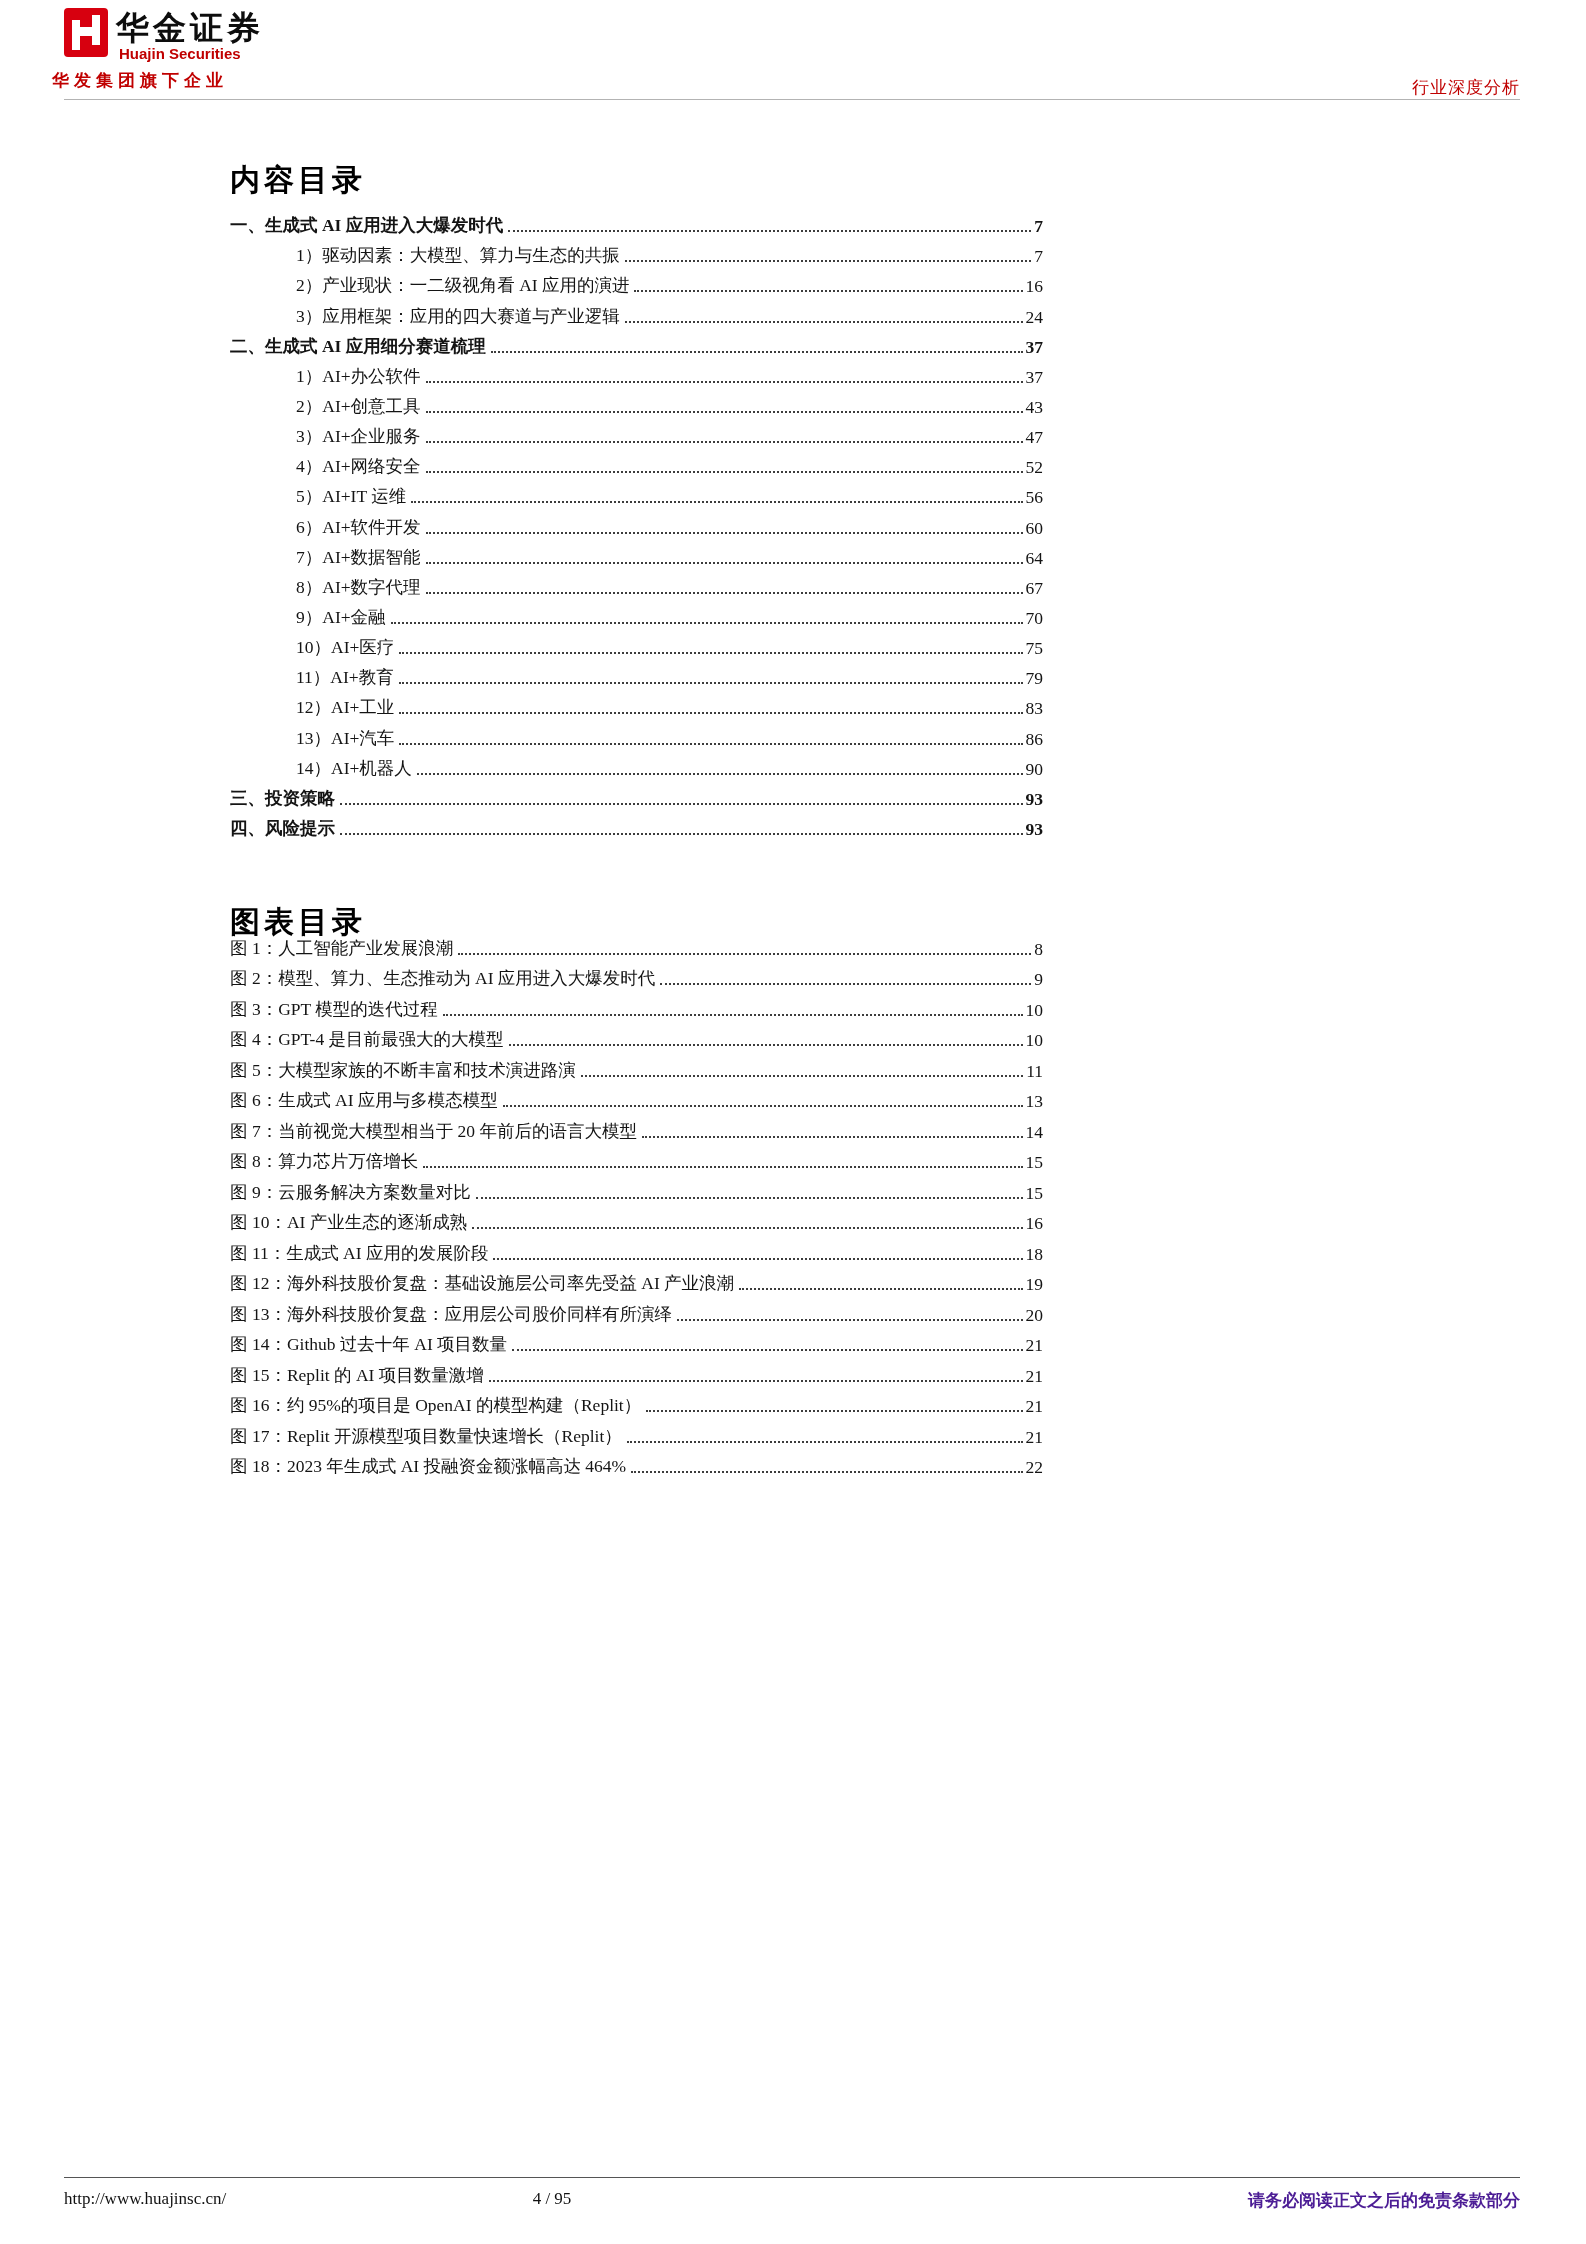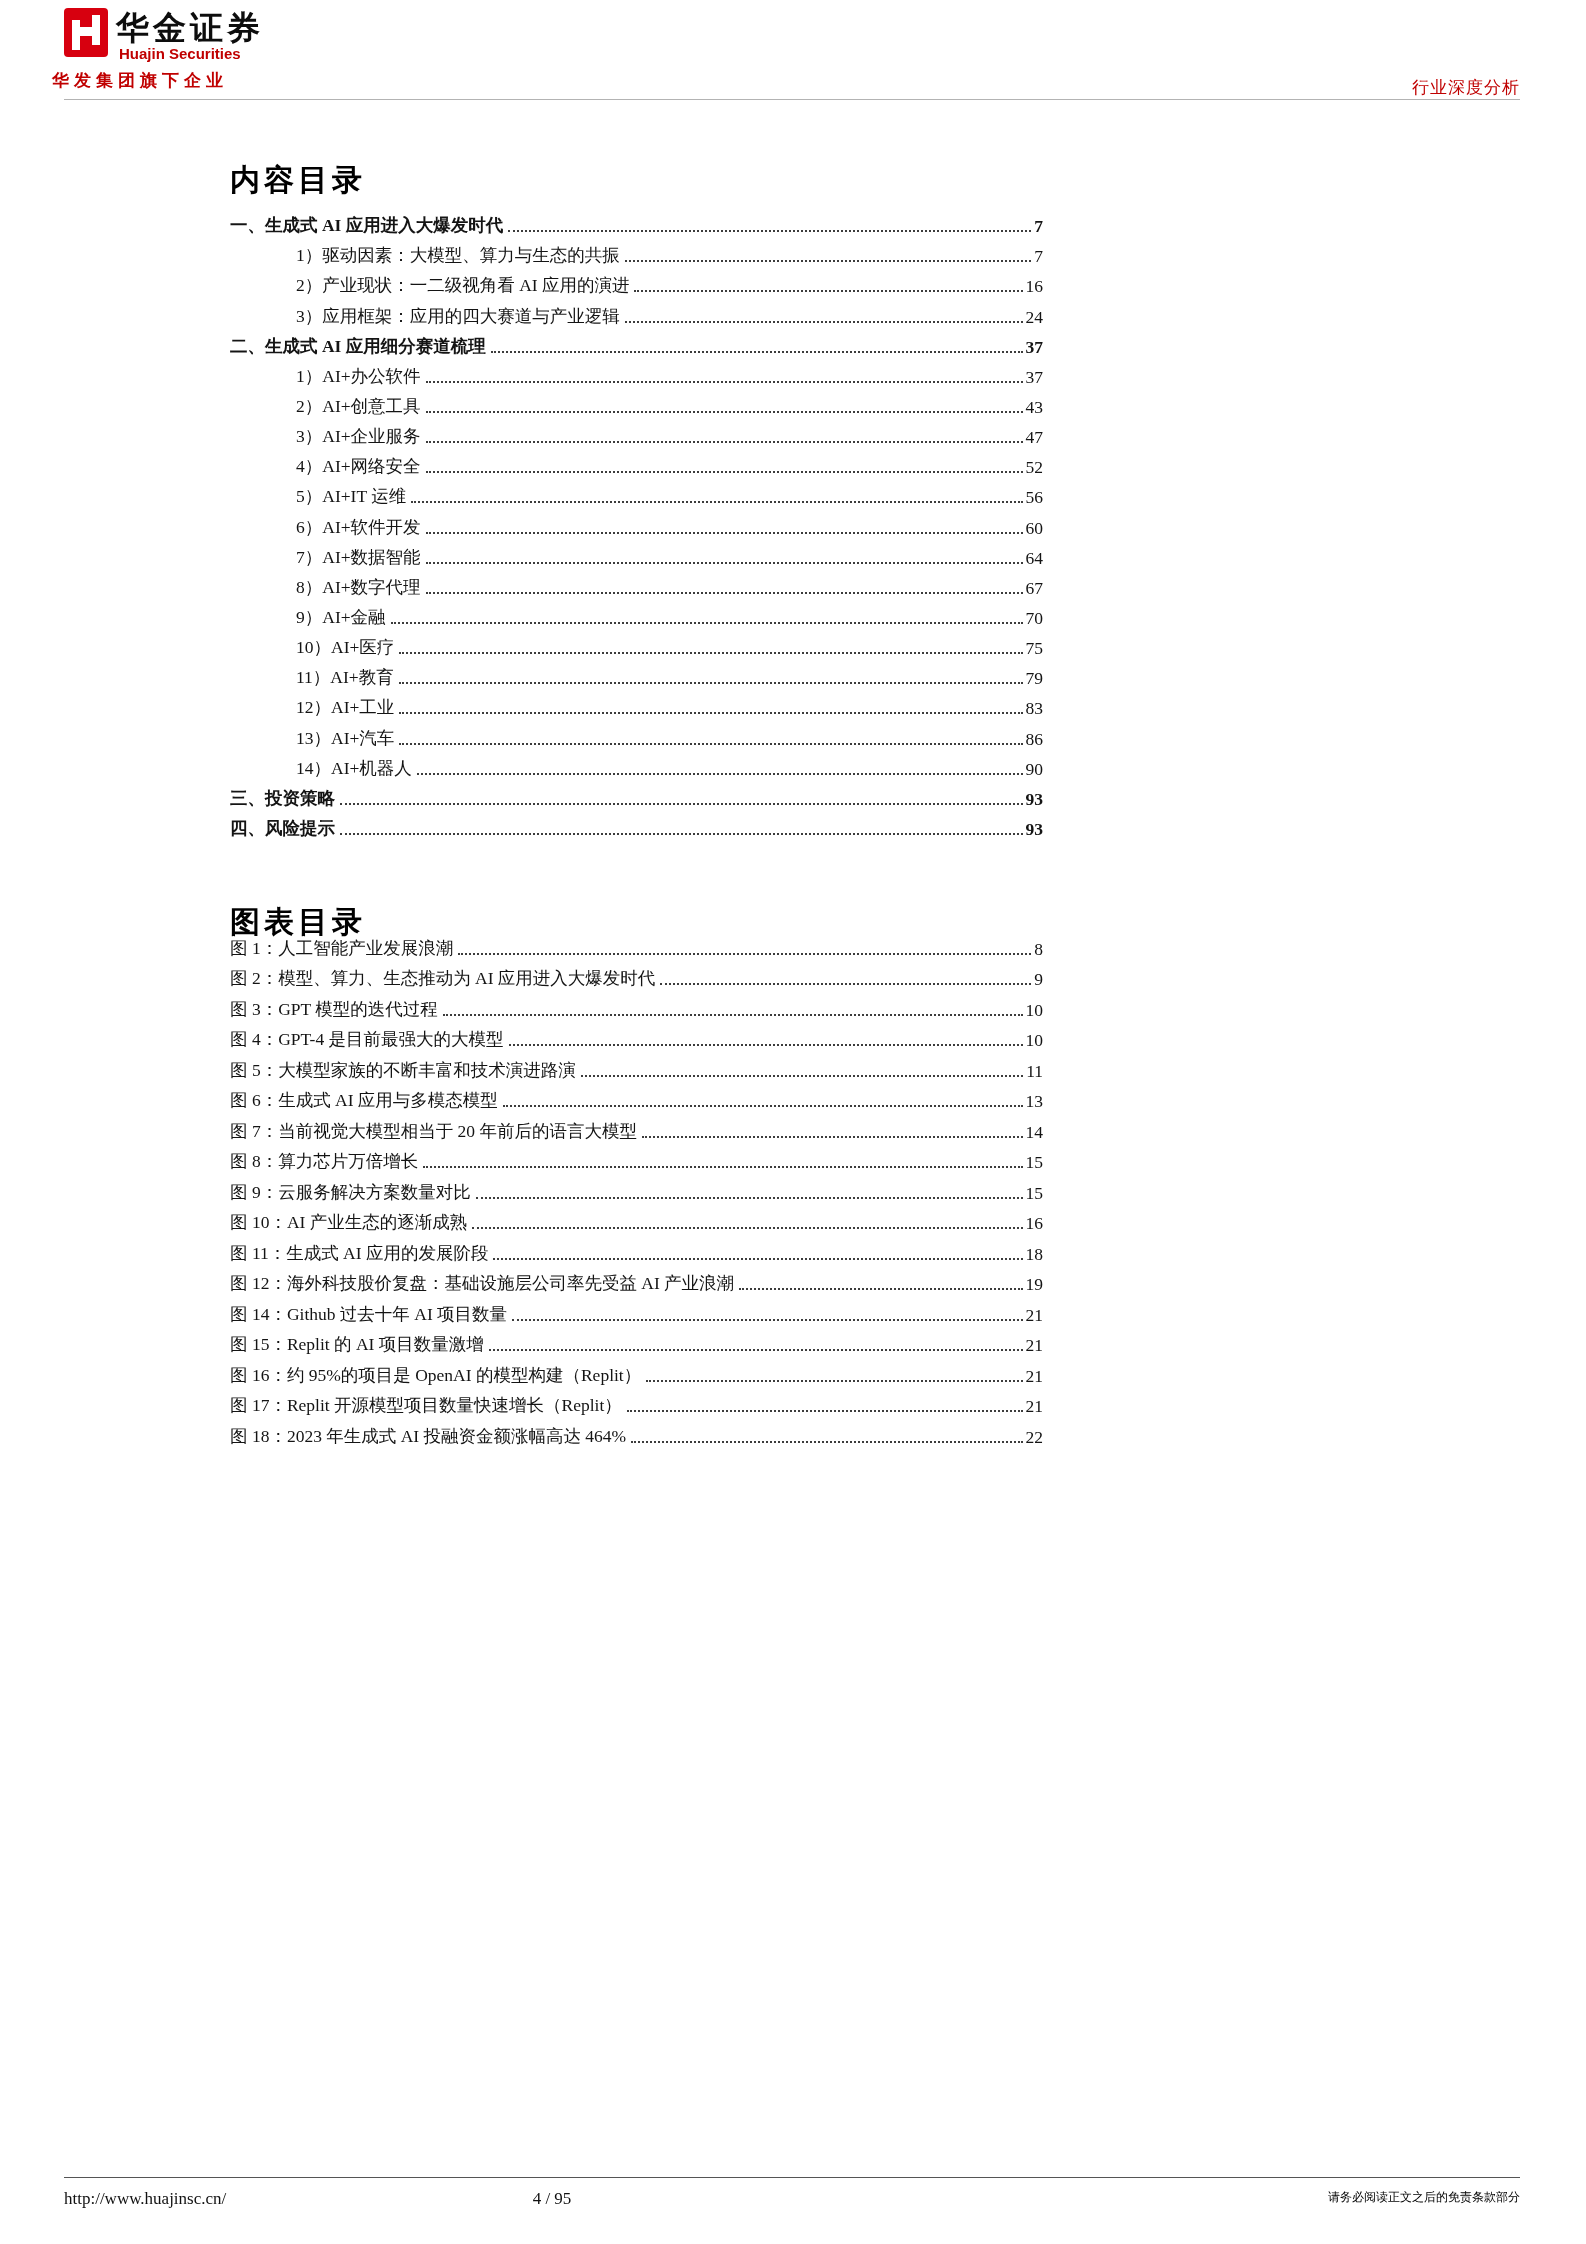--- a/index.html
+++ b/index.html
@@ -90,21 +90,21 @@
   .footer-url {
     position:absolute; left:64px; top:2189px;
     font-size:17px; color:#111111; text-decoration:none; white-space:nowrap;
   }
   .footer-page {
     position:absolute; left:452px; top:2189px; width:200px;
     text-align:center; font-size:17px; color:#111111; white-space:nowrap;
   }
   .footer-disclaimer {
     position:absolute; right:66px; top:2189px;
-    font-size:12px; color:#000000; white-space:nowrap;
+    font-size:17px; color:#4c1d95; white-space:nowrap;font-weight:bold;
   }
 </style>
 </head>
 <body>
 
 <div class="page">
 
   <div class="logo">
     <svg width="44" height="49" viewBox="0 0 44 49" xmlns="http://www.w3.org/2000/svg">
       <rect x="0" y="0" width="44" height="49" rx="4" fill="#d7000f"></rect>
@@ -284,20 +284,25 @@
         <span class="label">图 11：生成式 AI 应用的发展阶段</span>
         <span class="leader"></span>
         <span class="pagenum">18</span>
       </div>
       <div class="row">
         <span class="label">图 12：海外科技股价复盘：基础设施层公司率先受益 AI 产业浪潮</span>
         <span class="leader"></span>
         <span class="pagenum">19</span>
       </div>
       <div class="row">
+        <span class="label">图 13：海外科技股价复盘：应用层公司股价同样有所演绎</span>
+        <span class="leader"></span>
+        <span class="pagenum">20</span>
+      </div>
+      <div class="row">
         <span class="label">图 14：Github 过去十年 AI 项目数量</span>
         <span class="leader"></span>
         <span class="pagenum">21</span>
       </div>
       <div class="row">
         <span class="label">图 15：Replit 的 AI 项目数量激增</span>
         <span class="leader"></span>
         <span class="pagenum">21</span>
       </div>
       <div class="row">

